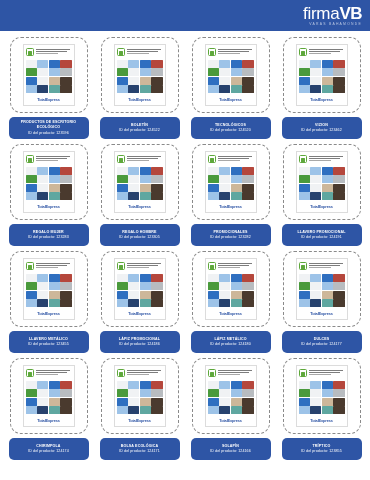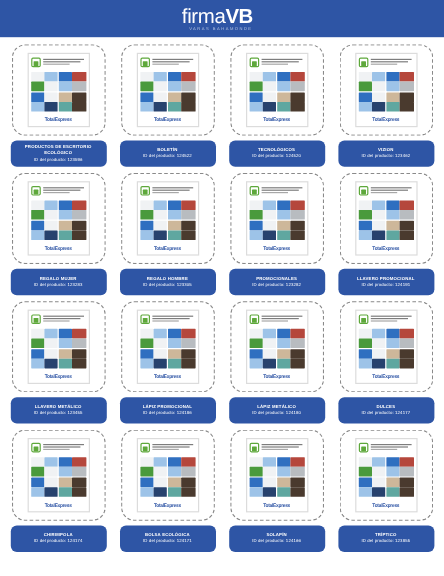--- a/index.html
+++ b/index.html
@@ -9,21 +9,21 @@
     font-family: "Liberation Sans", sans-serif;
     overflow: hidden;
   }
 
   
   .header {
     height: 31px;
     background: #2e55a5;
     display: flex;
     align-items: center;
-    justify-content: center;
+    justify-content: flex-end;
     padding-right: 8px;
   }
   .logo { text-align: right; line-height: 1; }
   .logo-main {
     font-size: 17px;
     font-weight: 400;
     color: #ffffff;
     letter-spacing: -0.3px;
     white-space: nowrap;
   }

